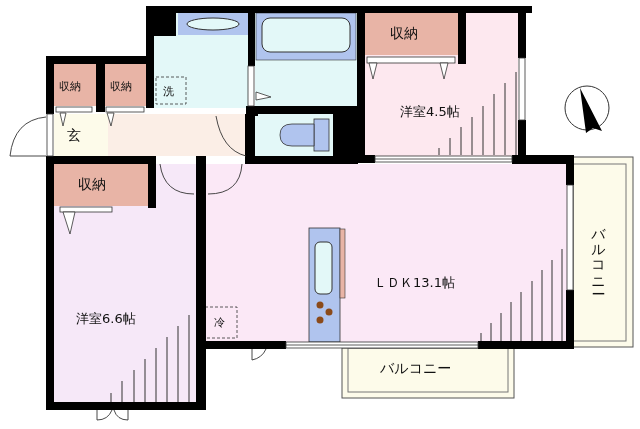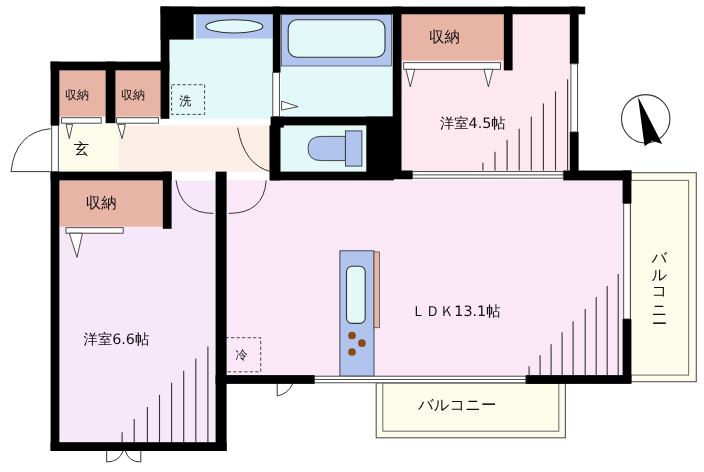--- a/index.html
+++ b/index.html
@@ -196,17 +196,17 @@
 <span class="lbl tiny" style="left:59px;top:79px;">収納</span>
 <span class="lbl tiny" style="left:110px;top:79px;">収納</span>
 <span class="lbl small" style="left:390px;top:25px;">収納</span>
 <span class="lbl small" style="left:78px;top:176px;">収納</span>
 
 <span class="lbl small" style="left:67px;top:127px;">玄</span>
 <span class="lbl tiny" style="left:163px;top:84px;">洗</span>
 <span class="lbl tiny" style="left:214px;top:315px;">冷</span>
 
 <span class="lbl mid" style="left:400px;top:103px;">洋室4.5帖</span>
-<span class="lbl mid" style="left:76px;top:300px;">洋室6.6帖</span>
+<span class="lbl mid" style="left:76px;top:310px;">洋室6.6帖</span>
 <span class="lbl mid" style="left:374px;top:258px;margin-top:16px;">ＬＤＫ13.1帖</span>
 
 <span class="lbl small" style="left:380px;top:360px;">バルコニー</span>
 <span class="lbl small vert" style="left:590px;top:218px;">バルコニー</span>
 
 </body></html>

